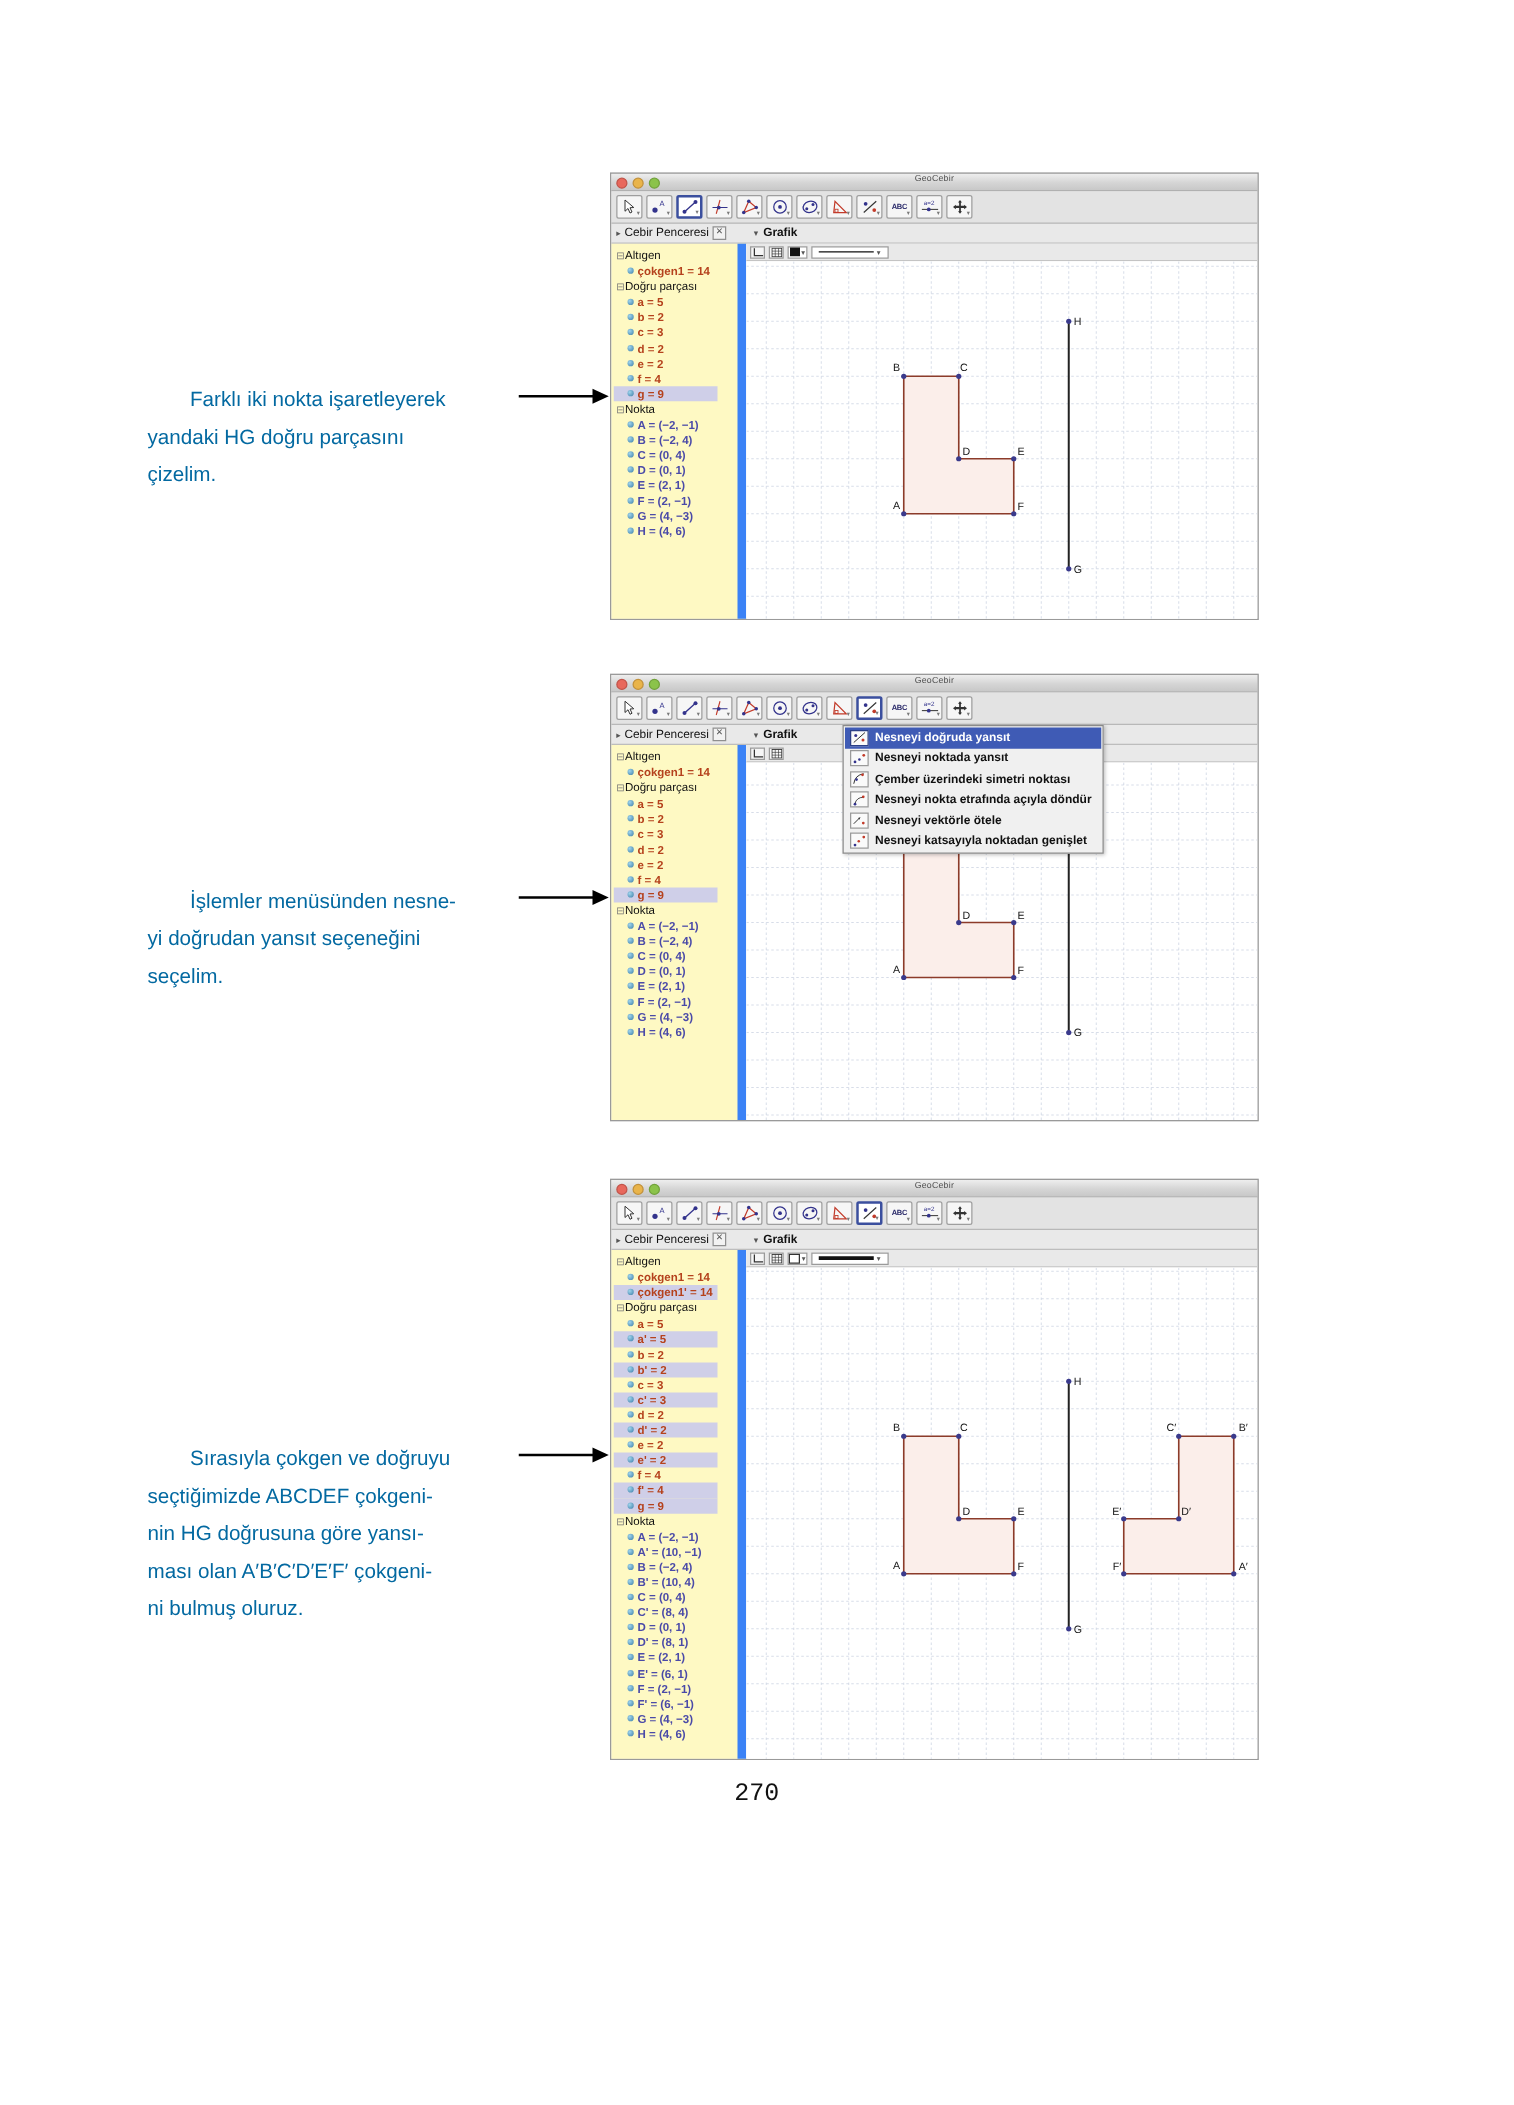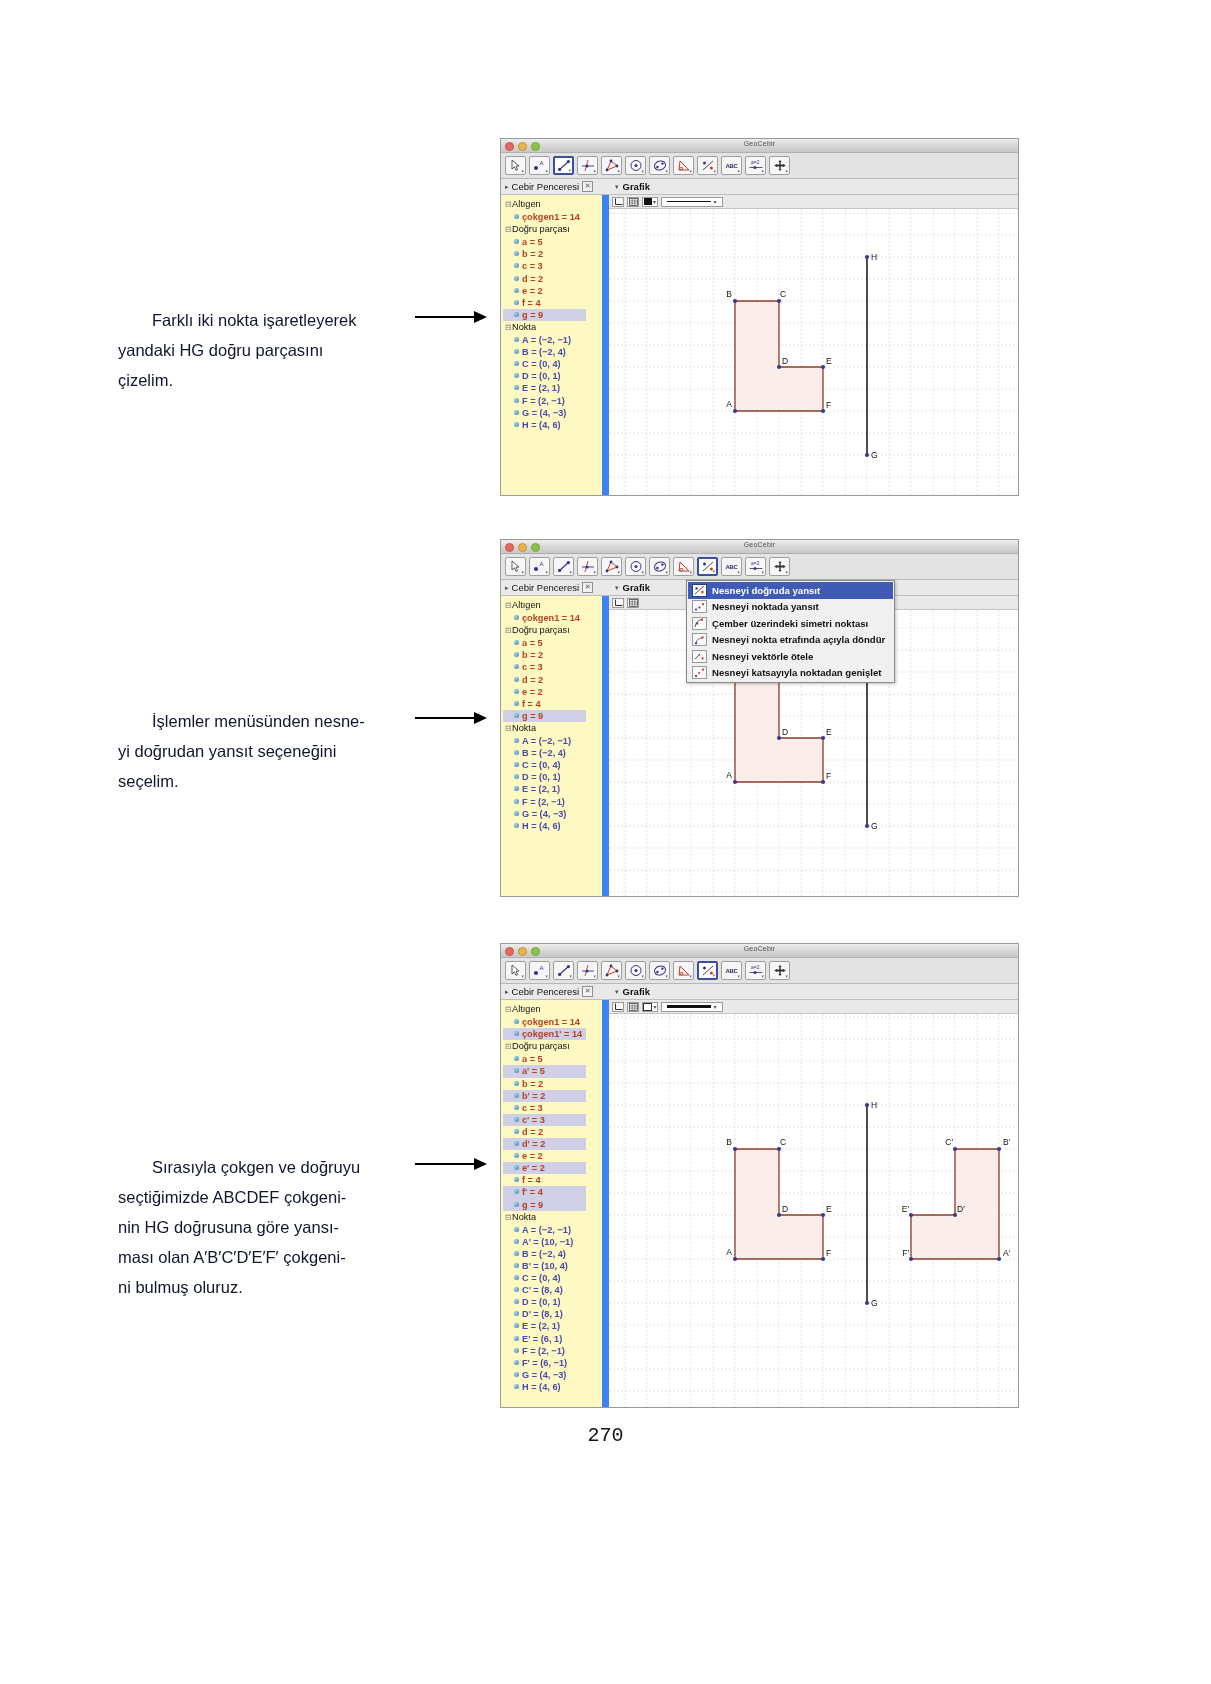--- a/index.html
+++ b/index.html
@@ -9,21 +9,21 @@
     position:relative;overflow:hidden;
   }
   .page{position:relative;width:1211px;height:1684px;}
 
   
   .caption{
     position:absolute;
     font-family:"Liberation Sans",sans-serif;
     font-size:16.5px;
     line-height:30px;
-    color:#0f172a;
+    color:#0369a1;
     text-align:justify;
     text-justify:inter-word;
   }
   .caption p{margin:0;}
   .caption p.first{text-indent:34px;}
 
   
   .arrow{position:absolute;height:12px;}
   .arrow .shaft{
     position:absolute;left:0;top:5px;height:1.6px;background:#000;
@@ -34,21 +34,20 @@
     border-left:13px solid #000;
   }
 
   
   .ggb{
     position:absolute;
     background:#d8d8d8;
     border:1px solid #9a9a9a;
     box-sizing:border-box;
     overflow:hidden;
-    margin-left:12px;
   }
   .titlebar{
     position:relative;height:13px;
     background:linear-gradient(to bottom,#eeeeee 0%,#d5d5d5 55%,#c8c8c8 100%);
     border-bottom:1px solid #b0b0b0;
   }
   .tl-dots{position:absolute;left:4px;top:3px;display:flex;gap:4px;}
   .tl-dots i{display:block;width:7px;height:7px;border-radius:50%;}
   .dot-red{background:#e8685c;border:0.5px solid #c1544a;}
   .dot-yellow{background:#e9b44a;border:0.5px solid #c2913b;}

